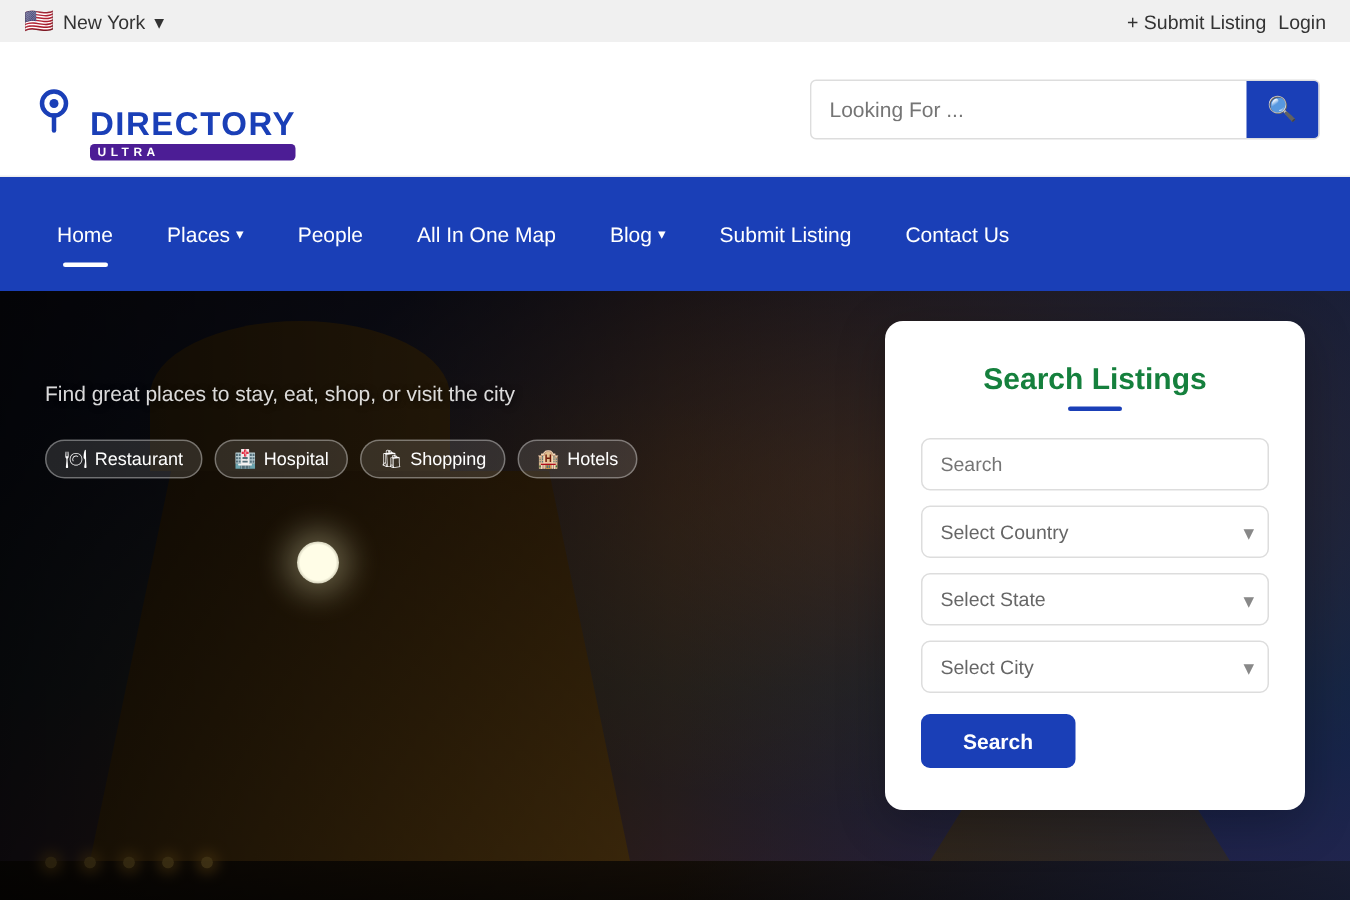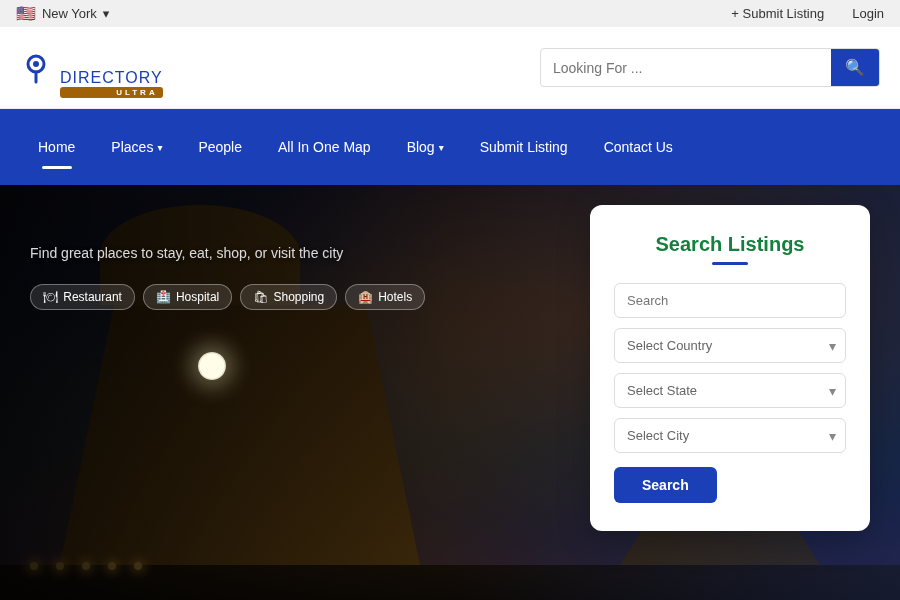--- a/index.html
+++ b/index.html
@@ -9,21 +9,21 @@
     .top-bar {
       background: #f0f0f0;
       display: flex;
       align-items: center;
       justify-content: space-between;
       padding: 4px 16px;
       font-size: 13px;
       color: #333;
     }
     .top-bar-left { display: flex; align-items: center; gap: 6px; }
-    .top-bar-right { display: flex; gap: 28px; }
+    .top-bar-right { display: flex; gap: 8px; }
     .top-bar-right a { color: #333; text-decoration: none; font-size: 13px; }
     .flag-icon { font-size: 16px; }
 
     
     .header {
       background: #fff;
       display: flex;
       align-items: center;
       justify-content: space-between;
       padding: 10px 20px;
@@ -310,22 +310,22 @@
 </div>
 
 <div class="header">
   <div class="logo">
     <svg class="logo-icon" viewBox="0 0 36 36">
       <circle cx="16" cy="14" r="8" fill="none" stroke="#1a3fb7" stroke-width="3"></circle>
       <circle cx="16" cy="14" r="3" fill="#1a3fb7"></circle>
       <line x1="16" y1="22" x2="16" y2="32" stroke="#1a3fb7" stroke-width="3" stroke-linecap="round"></line>
     </svg>
     <div>
-      <div style="font-size:16px;font-weight:400;color:#1a3fb7;letter-spacing:1px;margin-top:32px;">DIRECTORY</div>
-      <div style="background:#a16207;color:#fff;font-size:8px;font-weight:bold;padding:1px 5px;border-radius:3px;letter-spacing:3px;text-align:right;">ULTRA</div>
+      <div style="font-size:22px;font-weight:700;color:#1a3fb7;letter-spacing:1px;margin-top:32px;">DIRECTORY</div>
+      <div style="background:#4c1d95;color:#fff;font-size:8px;font-weight:bold;padding:1px 5px;border-radius:3px;letter-spacing:3px;text-align:left;">ULTRA</div>
     </div>
   </div>
   <div class="header-search">
     <input type="text" placeholder="Looking For ..." style="">
     <button class="header-search-btn">🔍</button>
   </div>
 </div>
 
 <nav class="nav">
   <a class="nav-item active">

